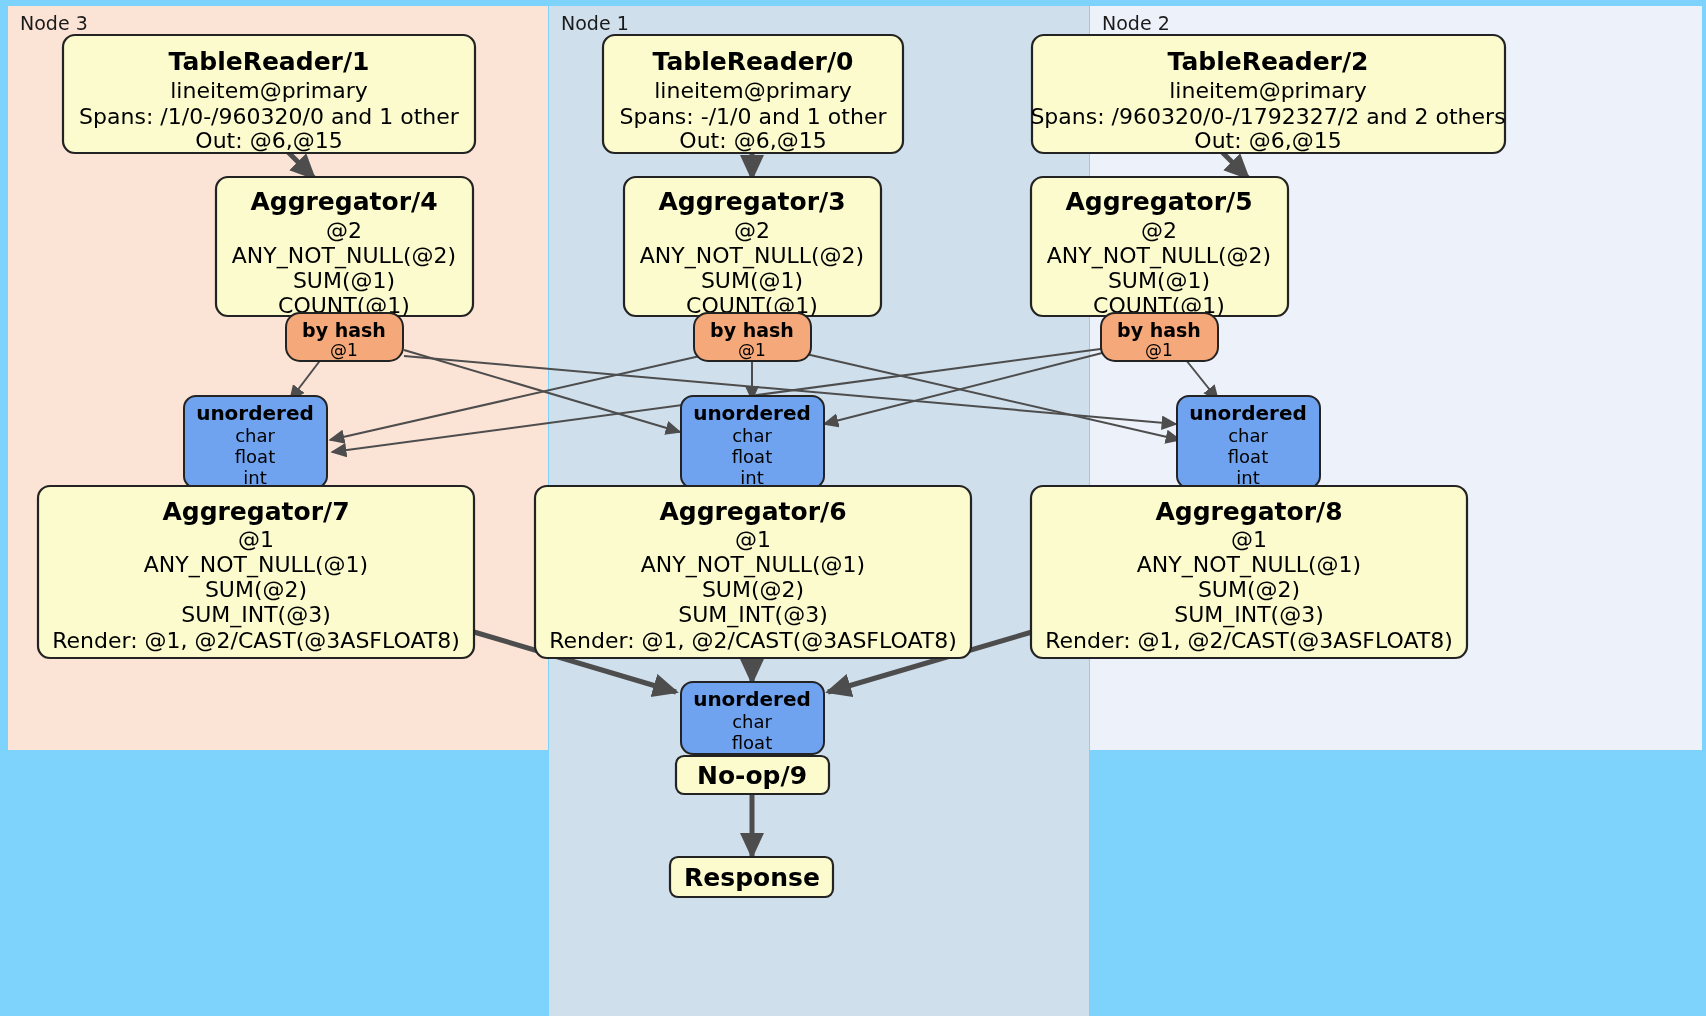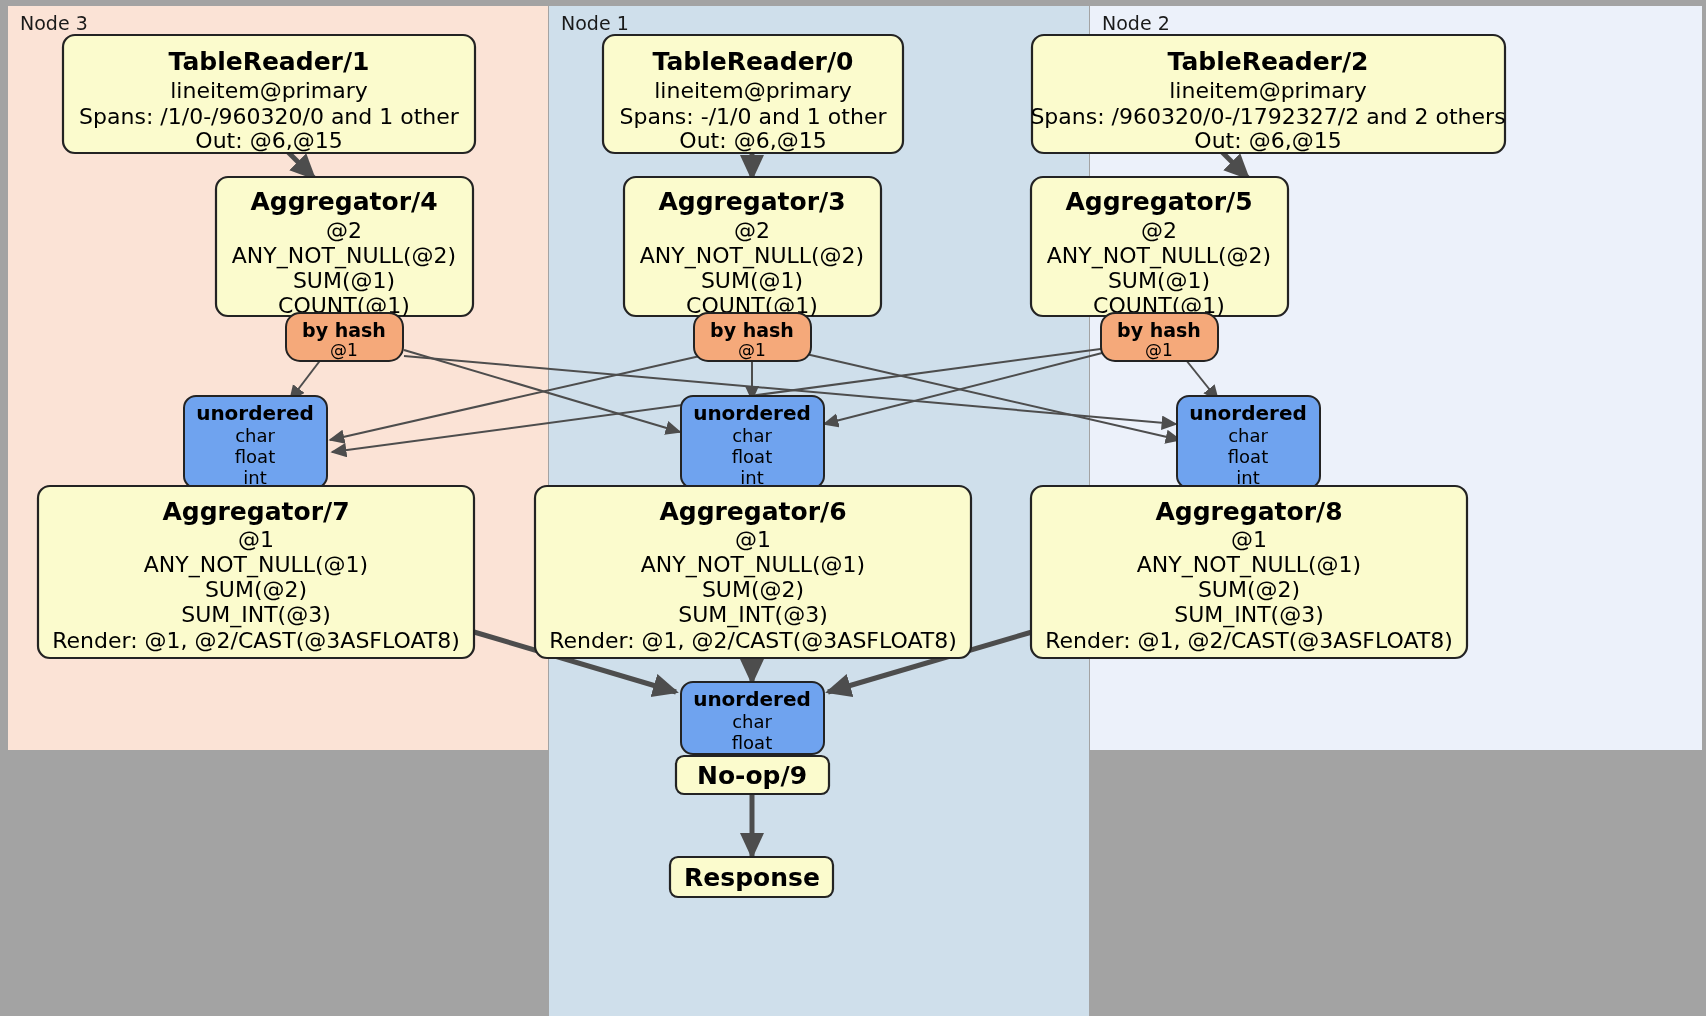--- a/index.html
+++ b/index.html
@@ -10,21 +10,21 @@
   body {
     font-family: "DejaVu Sans", "Liberation Sans", sans-serif;
     width: 1706px;
     height: 1016px;
     overflow: hidden;
   }
   #stage {
     position: relative;
     width: 1706px;
     height: 1016px;
-    background: #a3a3a3;
+    background: #7dd3fc;
   }
   svg#diagram {
     position: absolute;
     top: 0; left: 0;
     width: 1706px;
     height: 1016px;
   }
   .node-panel-label {
     font-size: 19px;
     fill: #1a1a1a;

